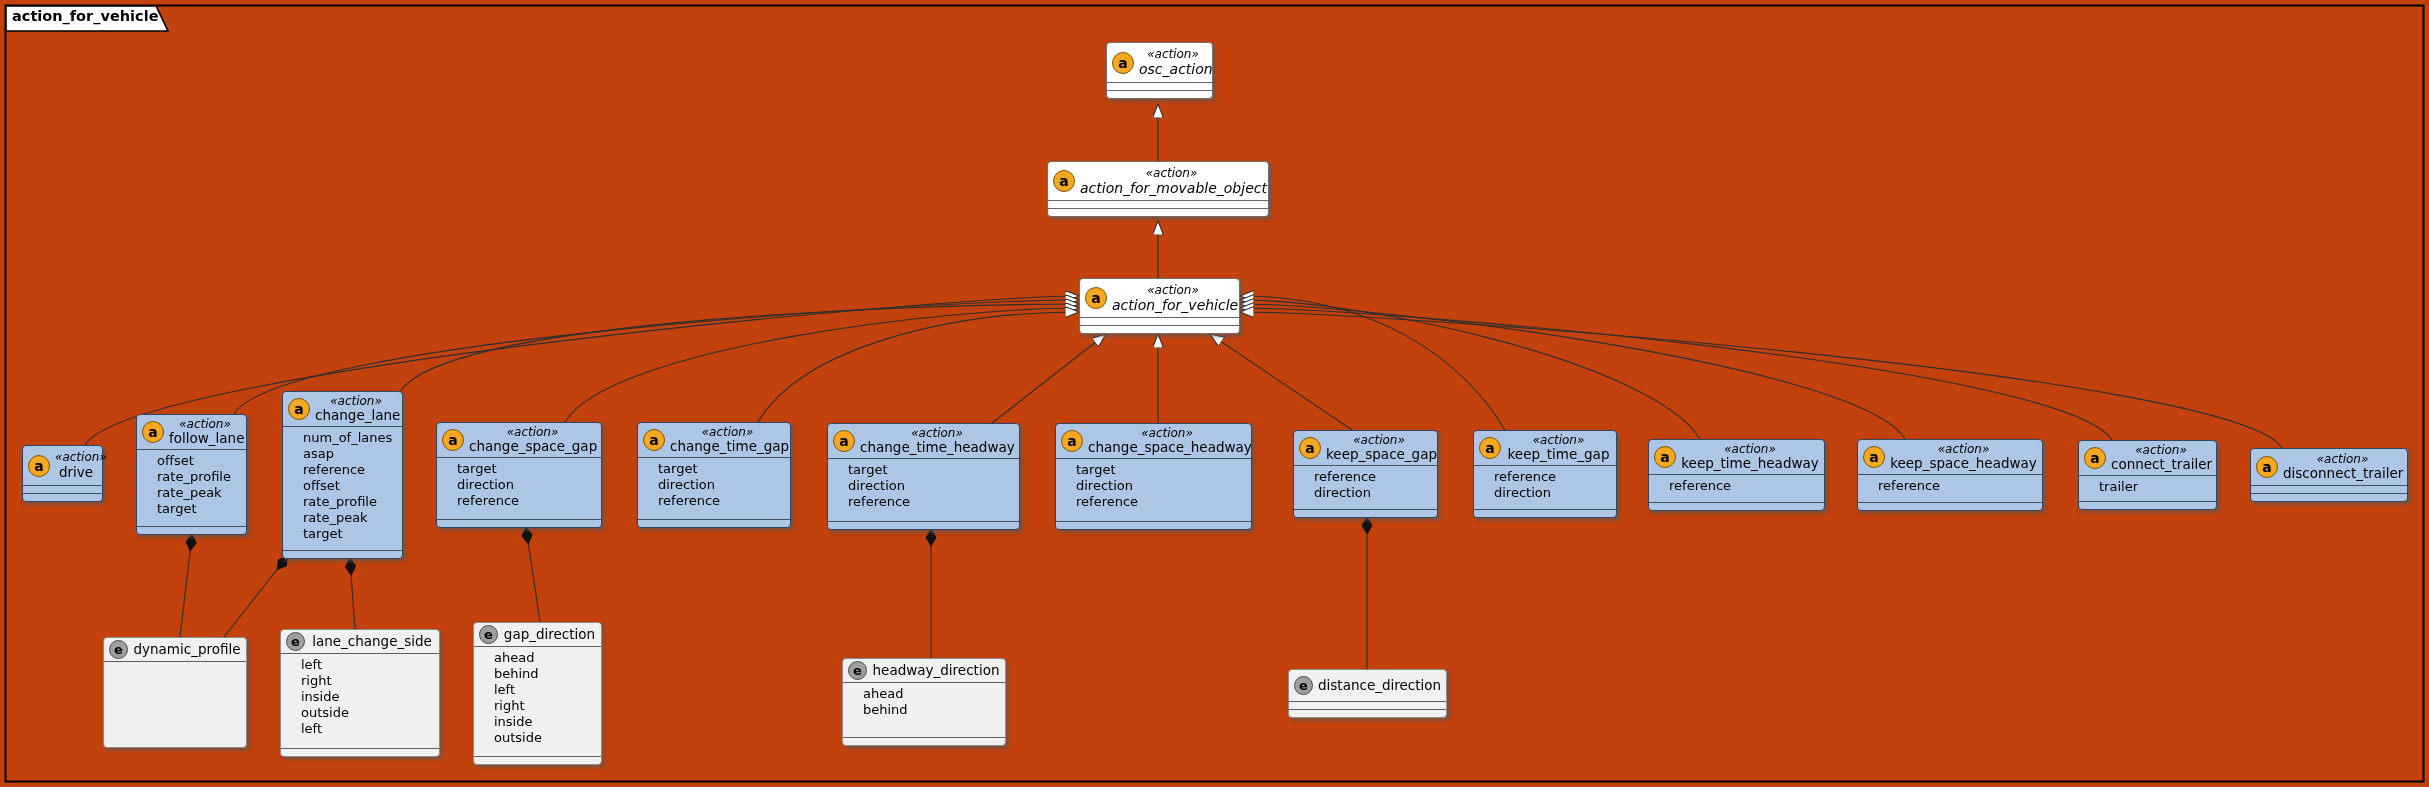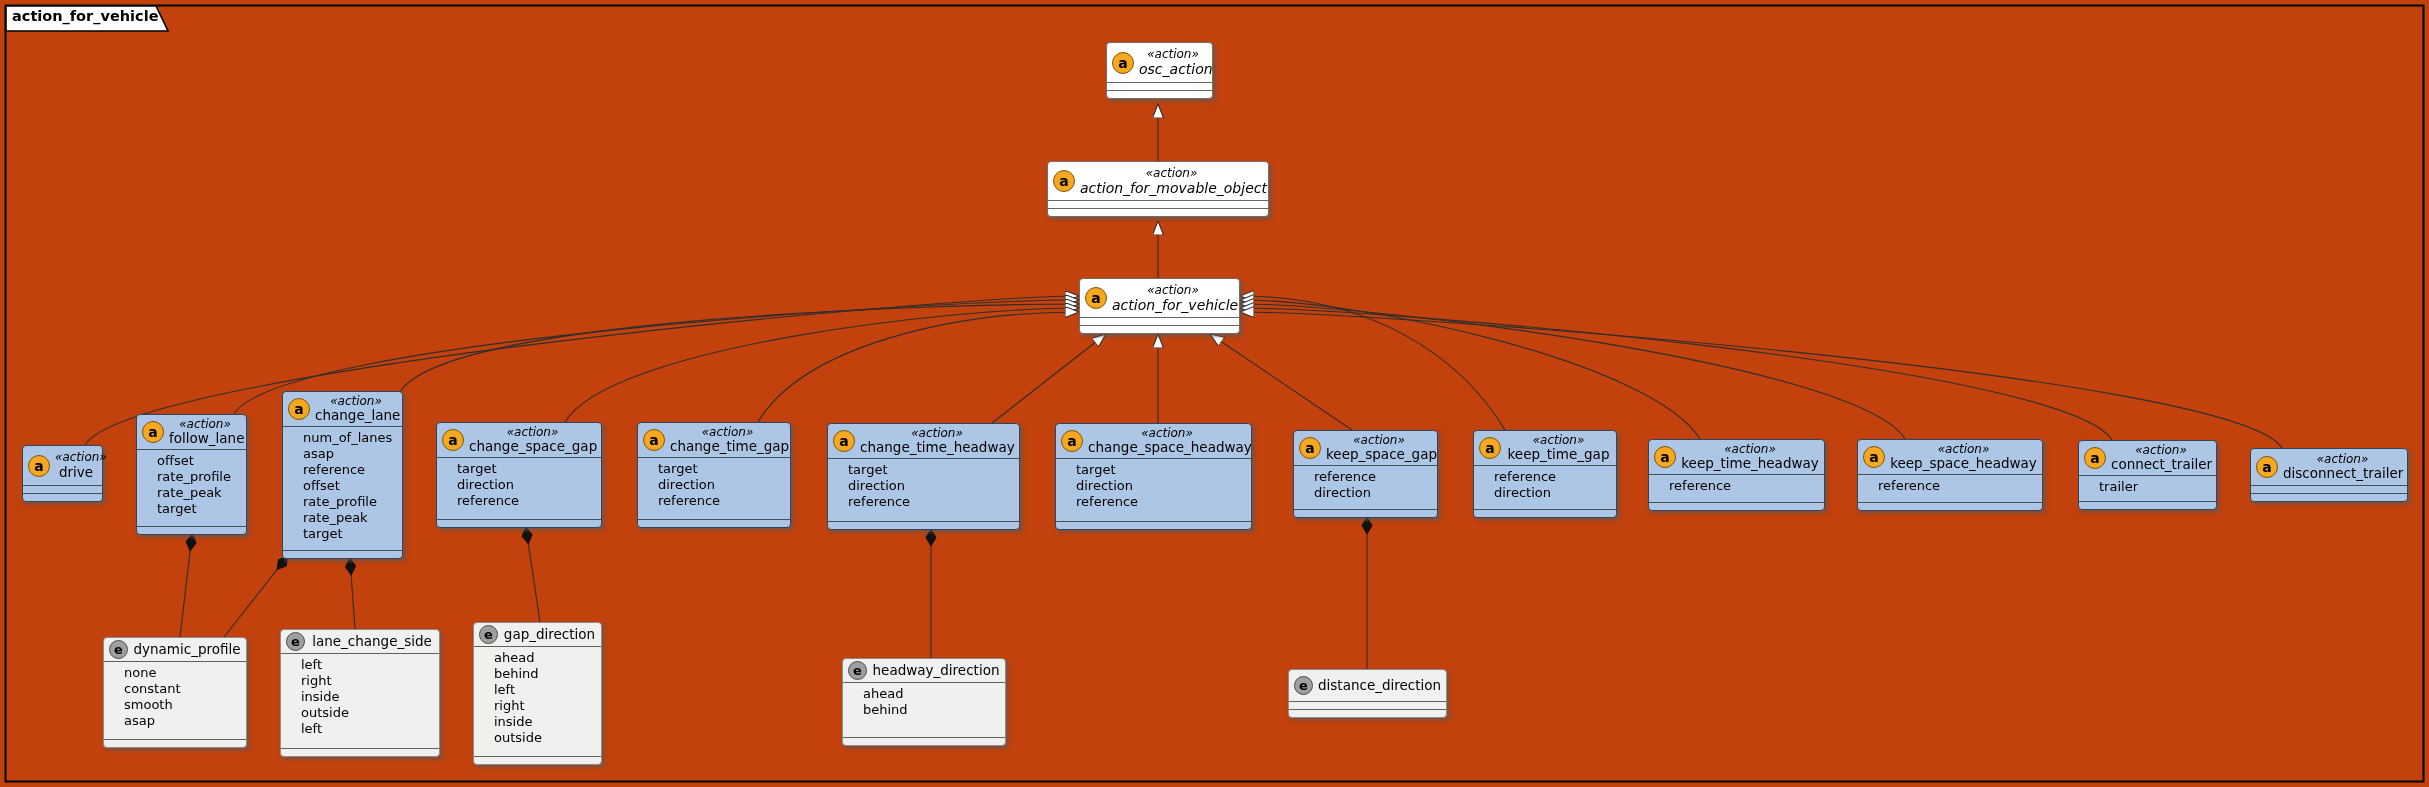--- a/index.html
+++ b/index.html
@@ -289,26 +289,20 @@
         <div class="empty"></div>
         <div class="empty"></div>
       </div>
       <div class="node enum" style="left: 103px; top: 637px; width: 144px; height: 111px;">
         <div class="title">
           <span class="circle e">e</span>
           <div class="txt">
             <div class="nm">dynamic_profile</div>
           </div>
         </div>
-        <div class="attrs">
-          <div class="attr-line">none</div>
-          <div class="attr-line">constant</div>
-          <div class="attr-line">smooth</div>
-          <div class="attr-line">asap</div>
-        </div>
         <div class="empty"></div>
       </div>
       <div class="node enum" style="left: 280px; top: 629px; width: 160px; height: 128px;">
         <div class="title">
           <span class="circle e">e</span>
           <div class="txt">
             <div class="nm">lane_change_side</div>
           </div>
         </div>
         <div class="attrs">

